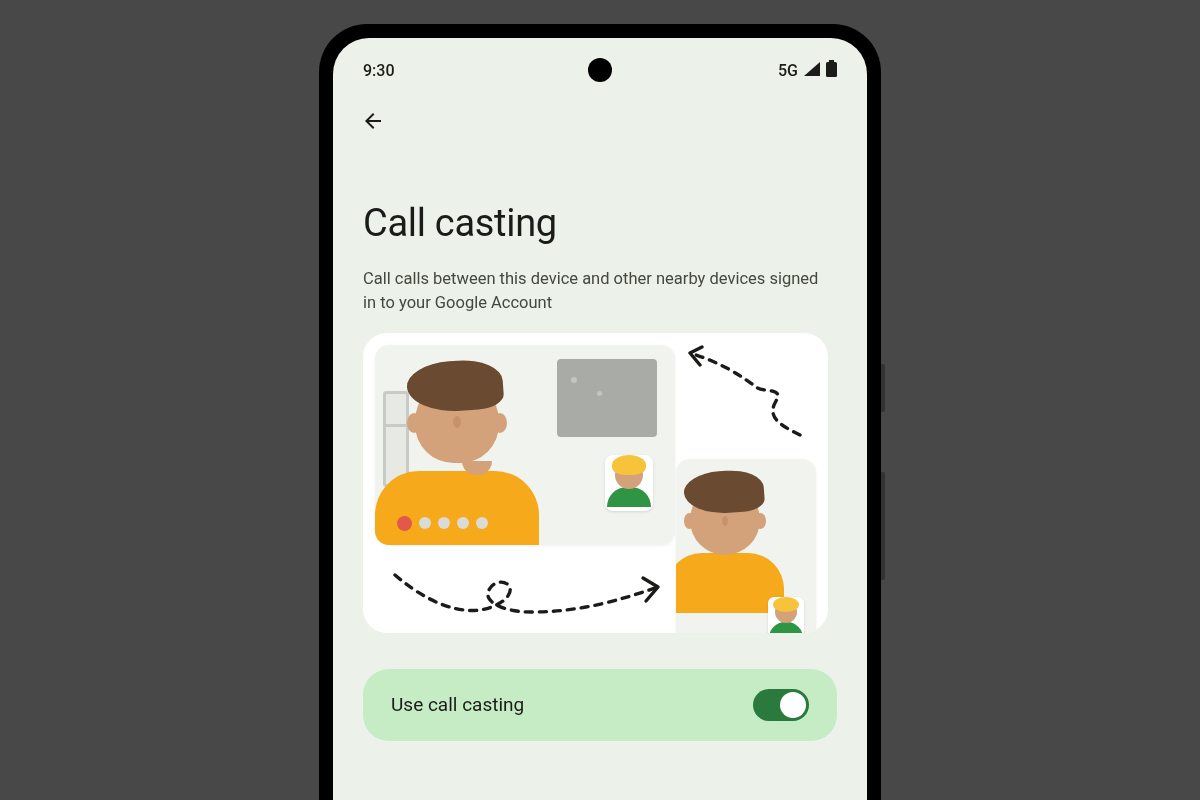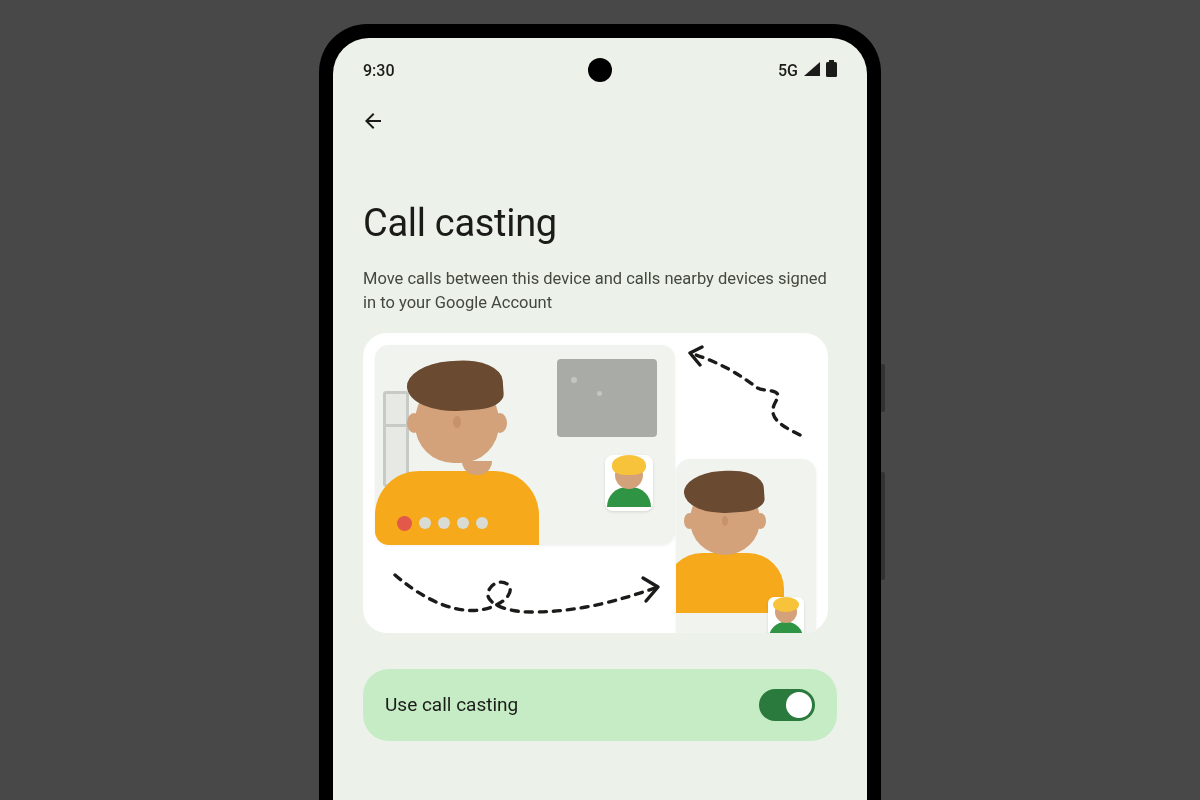--- a/index.html
+++ b/index.html
@@ -98,21 +98,21 @@
     background: #fff;
     border-radius: 24px;
     height: 300px;
     position: relative;
     overflow: hidden;
   }
   .toggle-card {
     margin: 18px 30px 0 30px;
     background: #c6ecc5;
     border-radius: 26px;
-    padding: 20px 22px;
+    padding: 20px 28px;
     display: flex;
     align-items: center;
     justify-content: space-between;
   }
   .toggle-label {
     font-size: 19px;
     color: #1b1c19;
   }
   .switch {
     width: 56px;
@@ -299,21 +299,21 @@
     <div class="nav-row">
       <div class="back-btn">
         <svg width="24" height="24" viewBox="0 0 24 24">
           <path d="M20 11H7.8l5.6-5.6L12 4l-8 8 8 8 1.4-1.4L7.8 13H20z" fill="#1b1c19"></path>
         </svg>
       </div>
     </div>
 
     <div class="content">
       <h1 class="page-title">Call casting</h1>
-      <p class="page-desc">Move calls between this device and calls nearby devices signed in to your Google Account</p>
+      <p class="page-desc">Call calls between this device and other nearby devices signed in to your Google Account</p>
 
       <div class="illus-wrap">
 
         <div class="tile tile-large">
           <div class="window"></div>
           <div class="shelf"></div>
           <div class="person p-large">
             <div class="face face-l">
               <div class="hair hair-l"></div>
               <div class="ear left"></div>

